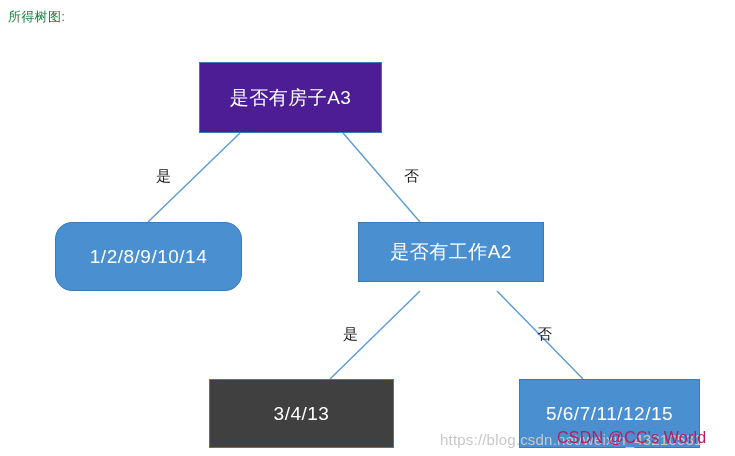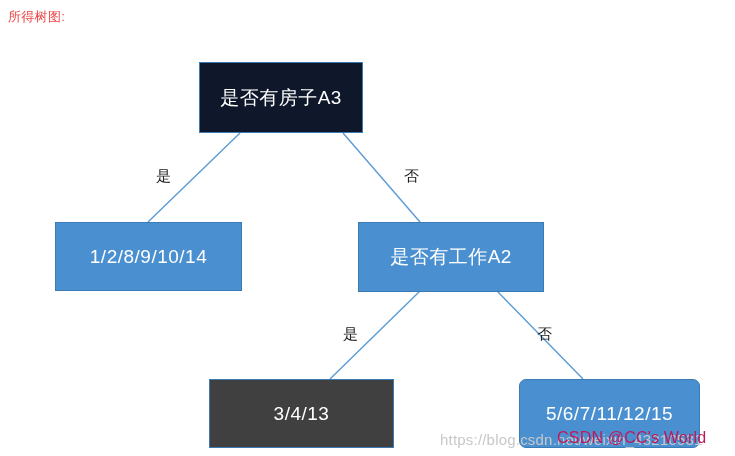--- a/index.html
+++ b/index.html
@@ -24,21 +24,21 @@
     left: 0;
     top: 0;
     width: 735px;
     height: 456px;
   }
   .caption {
     position: absolute;
     left: 8px;
     top: 8px;
     font-size: 13px;
-    color: #ef4444;
+    color: #15803d;
     letter-spacing: 0.3px;
     white-space: nowrap;
   }
   .node {
     position: absolute;
     box-sizing: border-box;
     background: #4a90d0;
     border: 1px solid #3a7ab5;
     color: #ffffff;
     display: flex;
@@ -87,33 +87,33 @@
   <div class="caption">所得树图:</div>
 
   <svg id="edges" viewBox="0 0 735 456" xmlns="http://www.w3.org/2000/svg">
       <line x1="240" y1="133" x2="148" y2="222" stroke="#5b9bd5" stroke-width="1.4"></line>
       <line x1="343" y1="133" x2="420" y2="222" stroke="#5b9bd5" stroke-width="1.4"></line>
       <line x1="420" y1="291" x2="330" y2="379" stroke="#5b9bd5" stroke-width="1.4"></line>
       <line x1="497" y1="291" x2="583" y2="379" stroke="#5b9bd5" stroke-width="1.4"></line>
     </svg>
 
   <div id="nodes-layer">
-      <div class="node decision" style="left: 199px; top: 62px; width: 164px; height: 71px; background: #0f172a; border-color: rgb(58, 122, 181); color: rgb(255, 255, 255);">
+      <div class="node decision" style="left: 199px; top: 62px; width: 183px; height: 71px; background: #4c1d95; border-color: rgb(58, 122, 181); color: rgb(255, 255, 255);">
         <span>是否有房子A3</span>
       </div>
-      <div class="node leaf" style="left: 55px; top: 222px; width: 187px; height: 69px; background: rgb(74, 144, 208); border-color: rgb(58, 122, 181); color: rgb(255, 255, 255);">
+      <div class="node leaf" style="left: 55px; top: 222px; width: 187px; height: 69px; background: rgb(74, 144, 208); border-color: rgb(58, 122, 181); color: rgb(255, 255, 255); border-radius: 17px;">
         <span>1/2/8/9/10/14</span>
       </div>
-      <div class="node decision" style="left: 358px; top: 222px; width: 186px; height: 70px; background: rgb(74, 144, 208); border-color: rgb(58, 122, 181); color: rgb(255, 255, 255);">
+      <div class="node decision" style="left: 358px; top: 222px; width: 186px; height: 60px; background: rgb(74, 144, 208); border-color: rgb(58, 122, 181); color: rgb(255, 255, 255);">
         <span>是否有工作A2</span>
       </div>
       <div class="node leaf" style="left: 209px; top: 379px; width: 185px; height: 69px; background: #404040; border-color: rgb(58, 122, 181); color: rgb(255, 255, 255);">
         <span>3/4/13</span>
       </div>
-      <div class="node leaf" style="left: 519px; top: 379px; width: 181px; height: 69px; background: rgb(74, 144, 208); border-color: rgb(58, 122, 181); color: rgb(255, 255, 255); border-radius: 7px;">
+      <div class="node leaf" style="left: 519px; top: 379px; width: 181px; height: 69px; background: rgb(74, 144, 208); border-color: rgb(58, 122, 181); color: rgb(255, 255, 255);">
         <span>5/6/7/11/12/15</span>
       </div>
     </div>
   <div id="labels-layer">
       <div class="edge-label" style="left: 156px; top: 167px; color: rgb(26, 26, 26);">是</div>
       <div class="edge-label" style="left: 404px; top: 167px; color: rgb(26, 26, 26);">否</div>
       <div class="edge-label" style="left: 343px; top: 325px; color: rgb(26, 26, 26);">是</div>
       <div class="edge-label" style="left: 537px; top: 325px; color: rgb(26, 26, 26);">否</div>
     </div>
 

